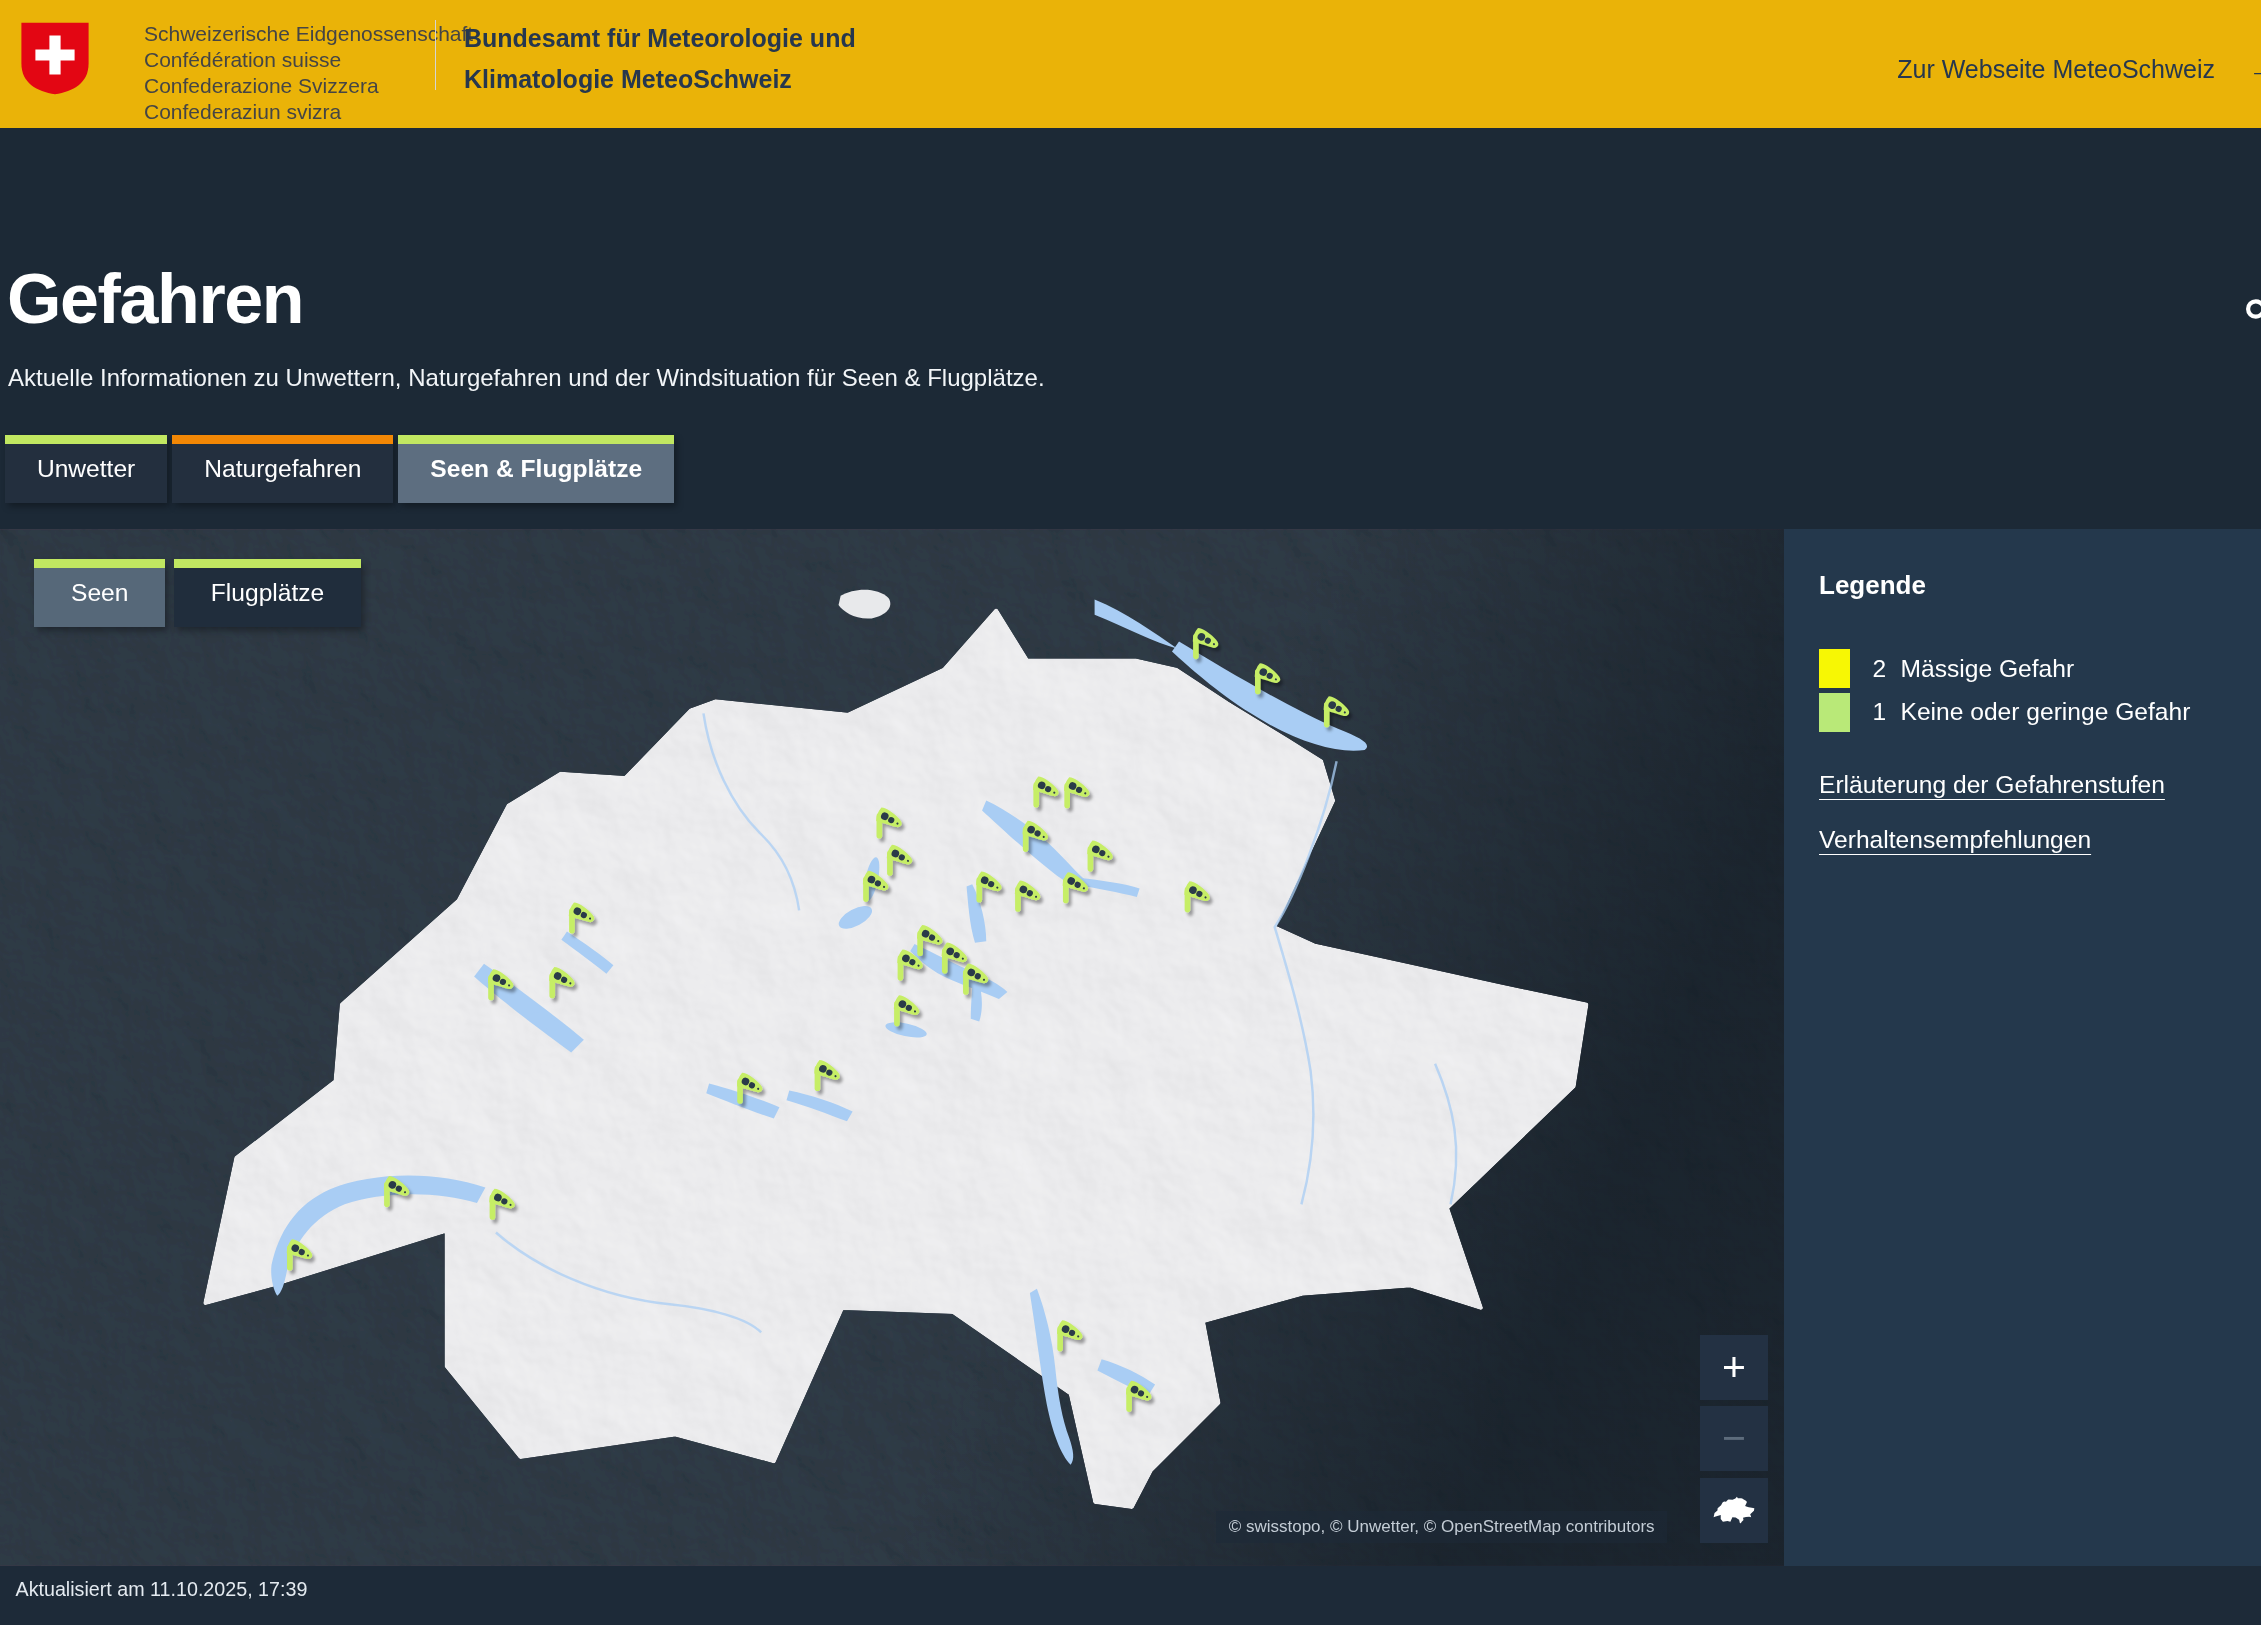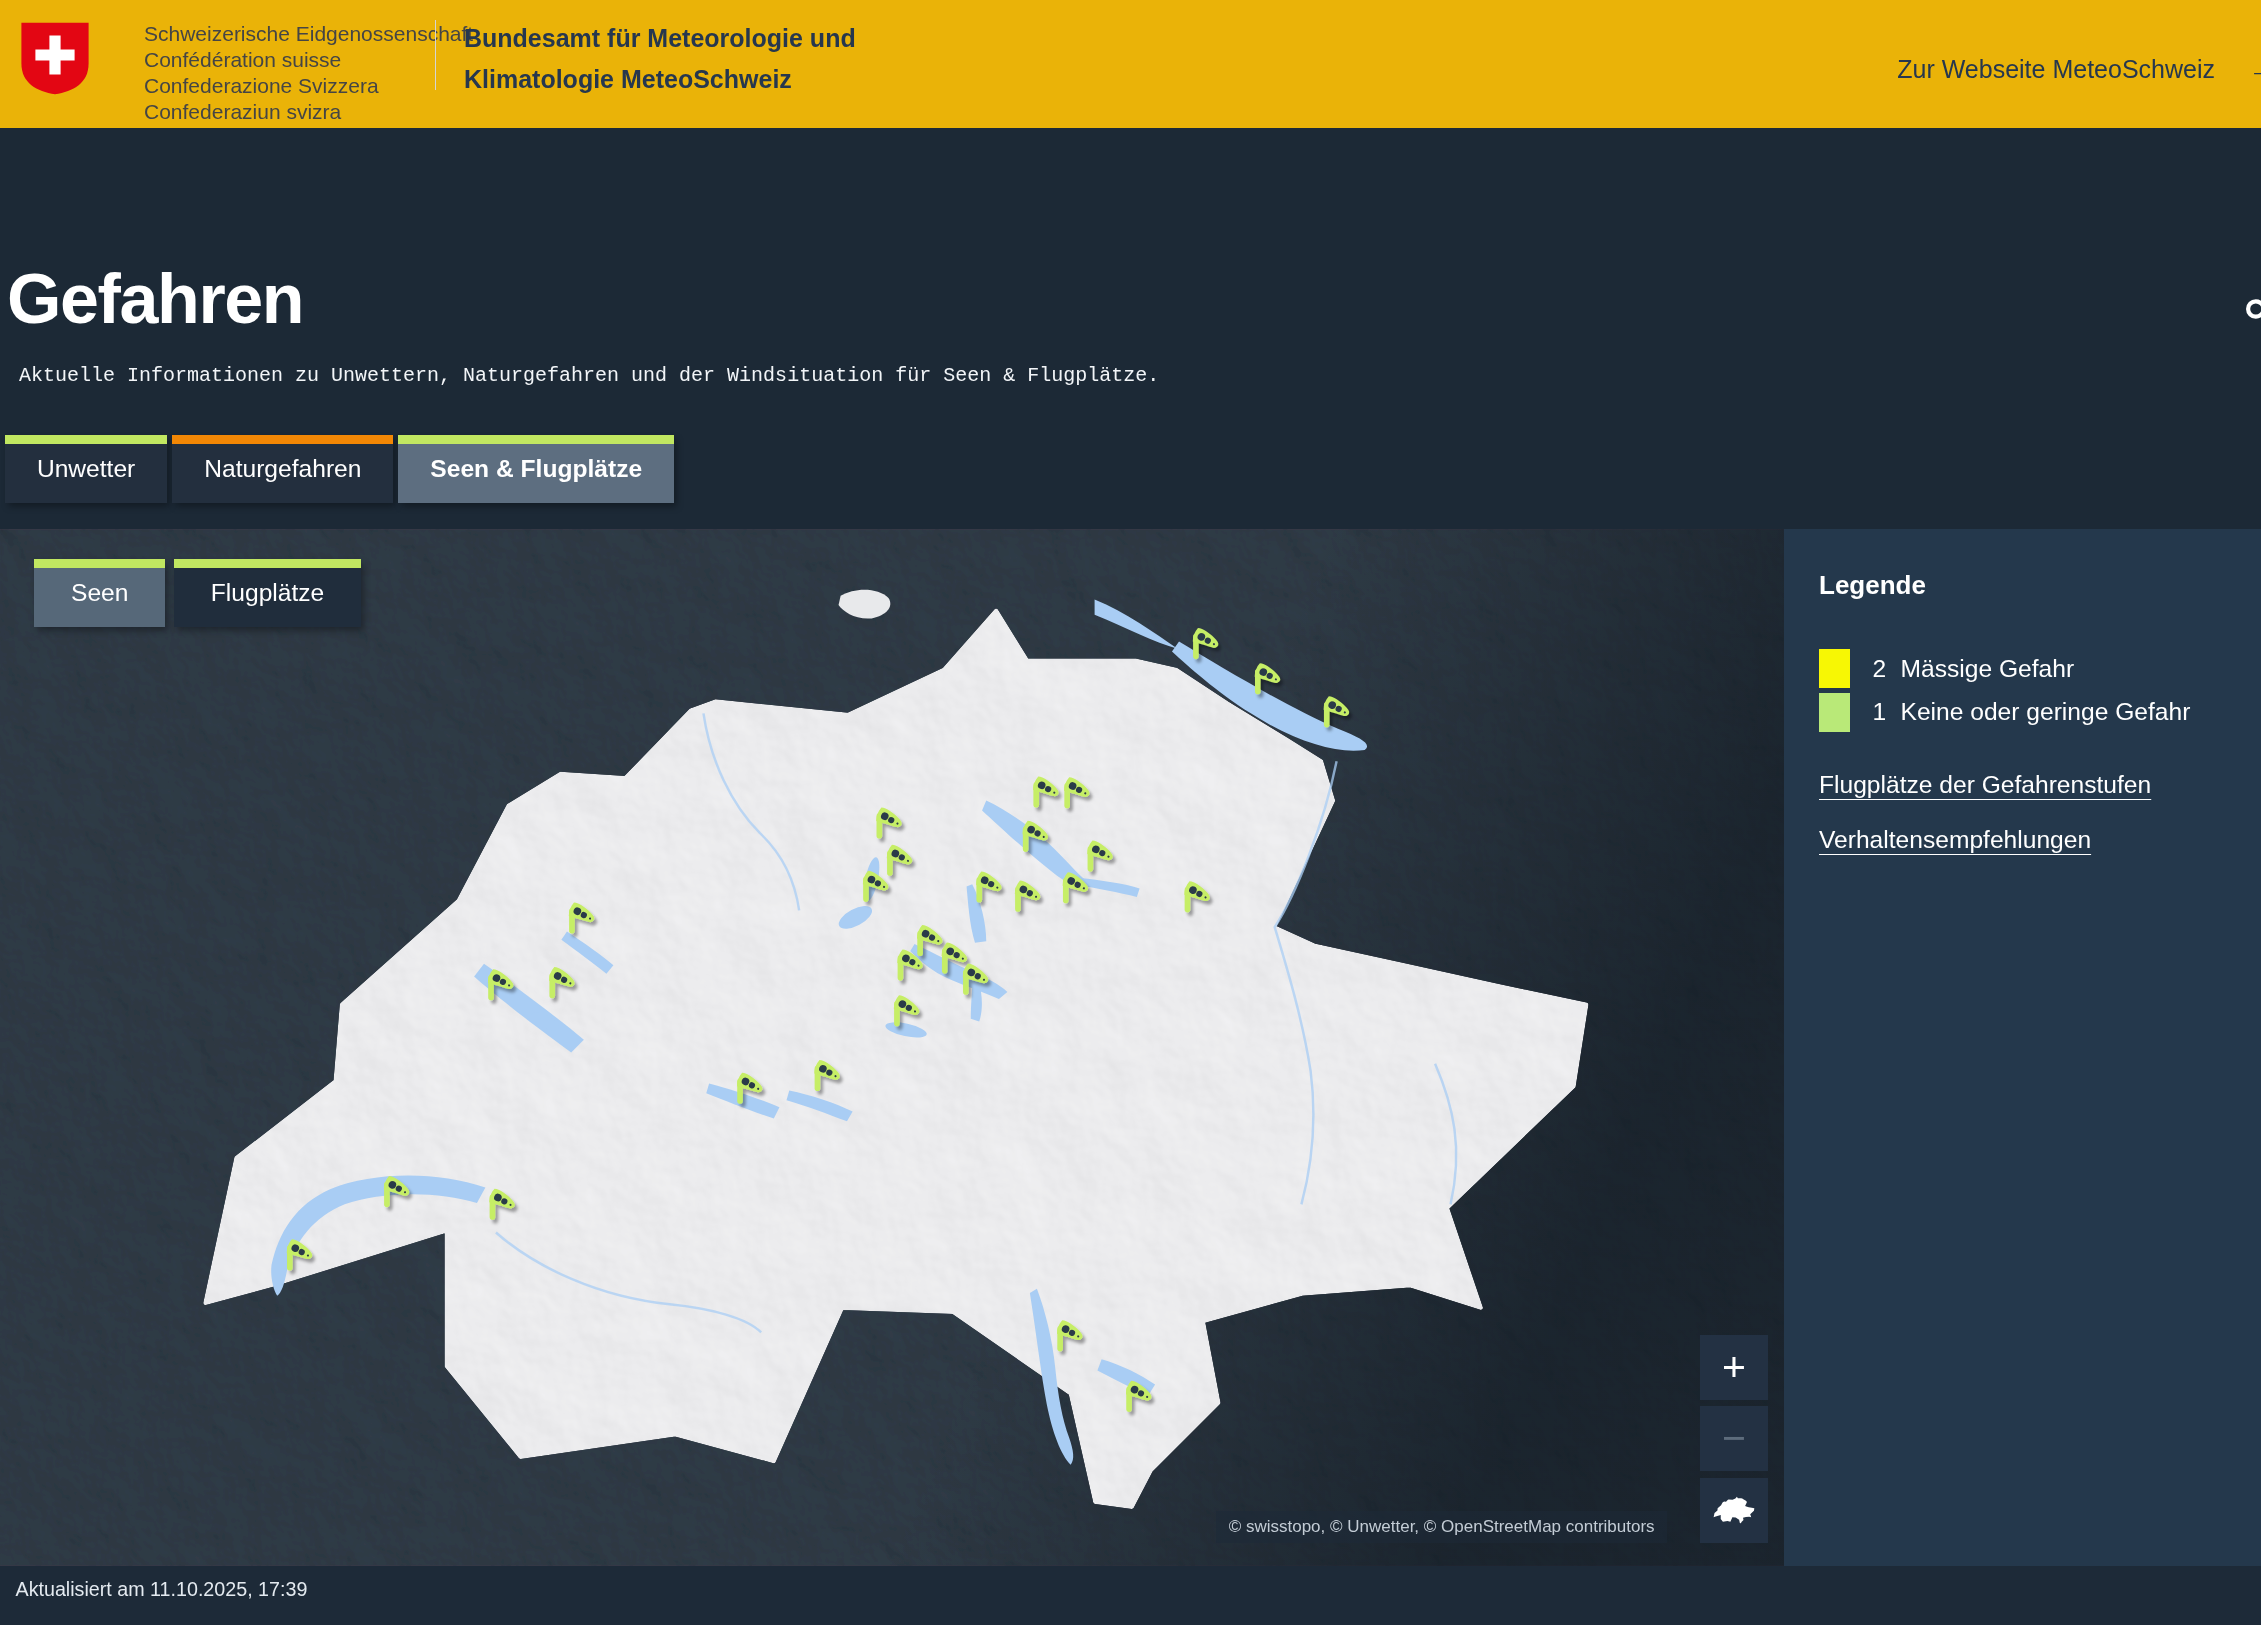--- a/index.html
+++ b/index.html
@@ -18,21 +18,21 @@
   .header-divider{position:absolute;left:435px;top:19.7px;width:1.4px;height:70px;background:#d5d5d5;}
   .office-title{position:absolute;left:464px;top:18.3px;font-size:25px;font-weight:bold;
     color:var(--ink);line-height:41px;}
   .site-link{position:absolute;right:46px;top:55px;font-size:25px;color:var(--ink);
     text-decoration:none;cursor:pointer;}
   .site-link-arrow{position:absolute;left:2249px;top:55px;font-size:25px;color:var(--ink);}
   
   .hero{position:relative;width:100%;height:401px;background:var(--navy-hero);}
   .hero-title{position:absolute;left:7px;top:131px;font-size:70px;font-weight:bold;
     letter-spacing:-1.4px;color:#fff;}
-  .hero-subtitle{position:absolute;left:19px;top:236px;font-size:20px;color:#f2f5f8;font-family:Liberation Mono, monospace;}
+  .hero-subtitle{position:absolute;left:8px;top:236px;font-size:24px;color:#f2f5f8;}
   .tabs{position:absolute;left:4.9px;top:307px;display:flex;gap:4.9px;}
   .tab{height:68px;display:flex;align-items:center;justify-content:center;
     background:var(--navy-tab);color:#fff;font-size:24.6px;border:none;cursor:pointer;
     box-shadow:2.8px 4.2px 7px rgba(0,0,0,.35);position:relative;padding:0 32px;}
   .tab .accent{position:absolute;left:0;top:0;width:100%;height:9.1px;}
   .tab.active{background:var(--tab-active);font-weight:bold;}
   .share-badge{position:absolute;left:2246px;top:160px;width:42px;height:42px;color:#fff;}
   
   .main-row{display:flex;width:100%;height:1037px;}
   .map-wrap{position:relative;width:1784px;height:1037px;background:#be185d;overflow:hidden;}
@@ -265,21 +265,21 @@
         <div class="legend-swatch" style="background: rgb(247, 247, 4);"></div>
         <span class="legend-level">2</span>
         <span class="legend-label">Mässige Gefahr</span>
       </div>
       <div class="legend-item">
         <div class="legend-swatch" style="background: rgb(185, 233, 120);"></div>
         <span class="legend-level">1</span>
         <span class="legend-label">Keine oder geringe Gefahr</span>
       </div>
     </div>
-    <a class="panel-link" style="top:242px">Flugplätze der Gefahrenstufen</a>
+    <a class="panel-link" style="top:242px">Erläuterung der Gefahrenstufen</a>
     <a class="panel-link" style="top:297px">Verhaltensempfehlungen</a>
   </div>
 </div>
 
 <div class="footer">
   <span class="footer-text">Aktualisiert am 11.10.2025, 17:39</span>
 </div>
 
 
 </body></html>

